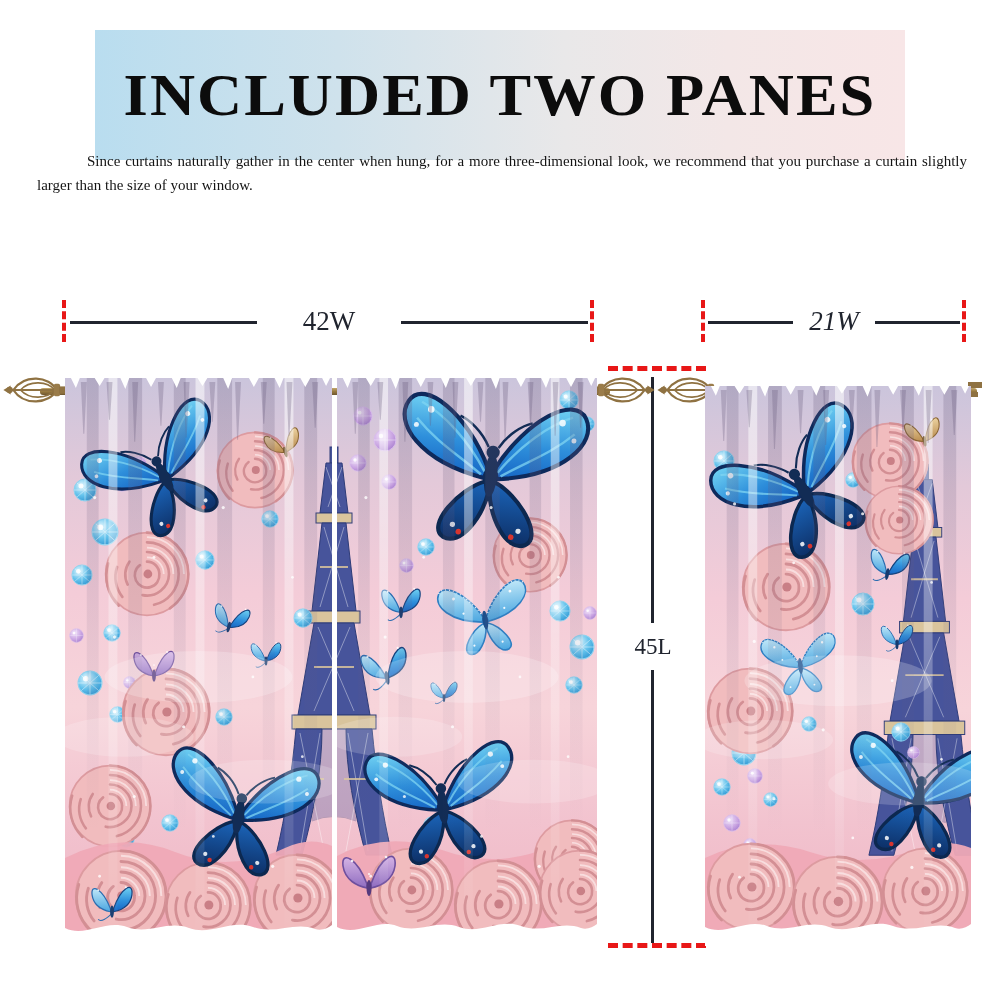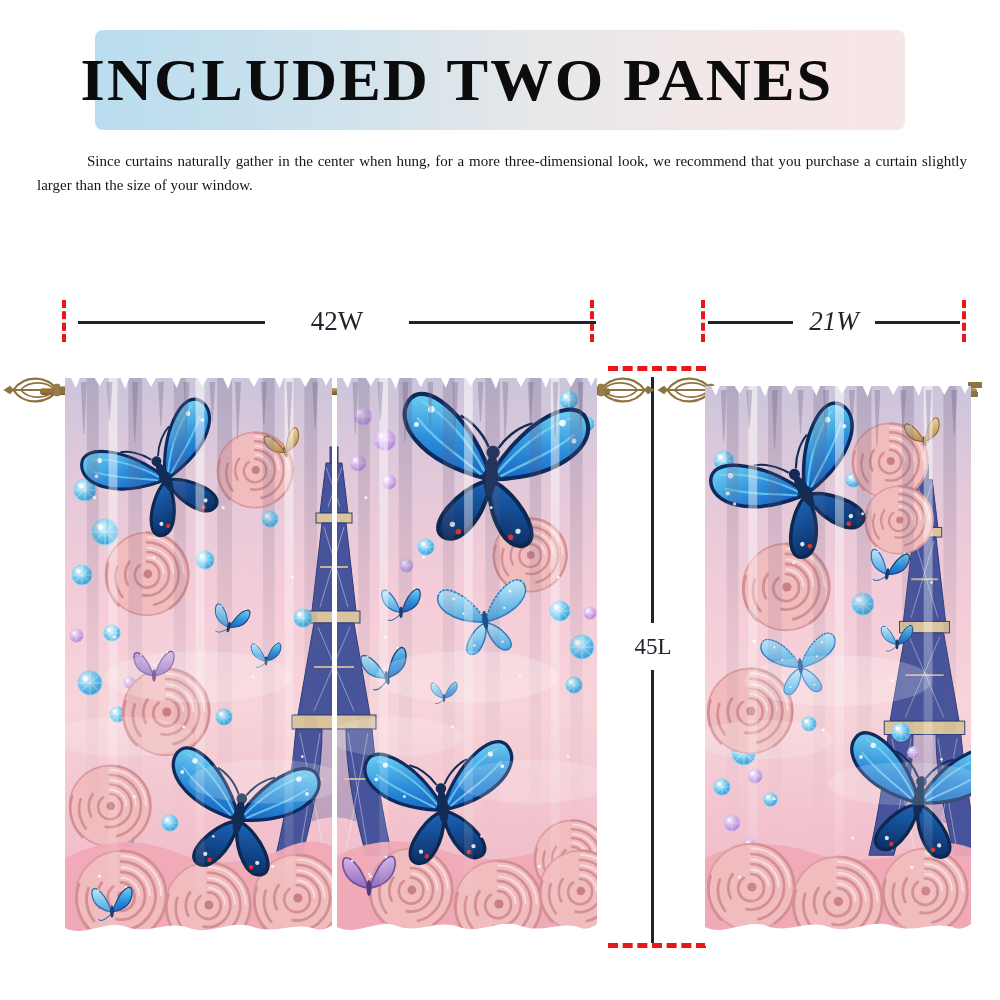--- a/index.html
+++ b/index.html
@@ -1,34 +1,34 @@
 <!DOCTYPE html>
 <html><head>
 <meta charset="utf-8">
 <style>
   html,body{margin:0;padding:0;background:#ffffff;}
   .stage{position:relative;width:1000px;height:1000px;background:#ffffff;overflow:hidden;
          font-family:"Liberation Serif", serif;}
 
   
-  .banner{position:absolute;left:95px;top:30px;width:810px;height:100px;
-          display:flex;align-items:center;
-          background:linear-gradient(90deg,#b9ddef 0%,#cfe2ec 30%,#e9e8e9 58%,#f3e7e7 78%,#f8e6e7 100%);border-radius:8px;}
+  .banner{position:absolute;left:95px;top:30px;width:810px;height:130px;
+          display:flex;align-items:center;justify-content:center;
+          background:linear-gradient(90deg,#b9ddef 0%,#cfe2ec 30%,#e9e8e9 58%,#f3e7e7 78%,#f8e6e7 100%);}
   .banner h1{margin:0;font-weight:bold;font-size:60px;letter-spacing:2px;color:#0c0c0c;
              white-space:nowrap;transform:scaleX(1.04);}
 
   
   .copy{position:absolute;left:37px;top:150px;width:930px;font-size:15px;line-height:1.58;color:#141414;}
   .copy p{margin:0 0 4px 0;text-indent:50px;text-align:justify;}
 
   
   .dim-row{position:absolute;top:307px;height:30px;display:flex;align-items:center;}
   .dim-row .dline{flex:1;height:3px;background:#20242e;}
   .dim-row .dlab{padding:0 16px;font-size:27px;color:#20242e;line-height:1;transform:translateY(-1px);}
-  .dim-row-left{left:78px;width:518px;gap:30px;}
+  .dim-row-left{left:70px;width:518px;gap:30px;}
   .dim-row-right{left:708px;width:252px;font-style:italic;}
   .vtick{position:absolute;top:300px;height:42px;width:0;border-left:4px dashed #e81717;}
   .vtick-a{left:62px;} .vtick-b{left:590px;} .vtick-c{left:701px;} .vtick-d{left:962px;}
   .hdash{position:absolute;left:608px;width:98px;height:0;border-top:5px dashed #e81717;}
   .hdash-top{top:366px;} .hdash-bottom{top:943px;}
   .dim-v{position:absolute;left:640px;top:377px;width:26px;height:566px;}
   .dim-v .vline{position:absolute;left:11px;top:0;width:3px;height:100%;background:#20242e;}
   .dim-v .vlab{position:absolute;left:50%;transform:translateX(-50%);top:246px;background:#ffffff;
                padding:12px 4px;font-size:23px;color:#20242e;line-height:1;}
 

